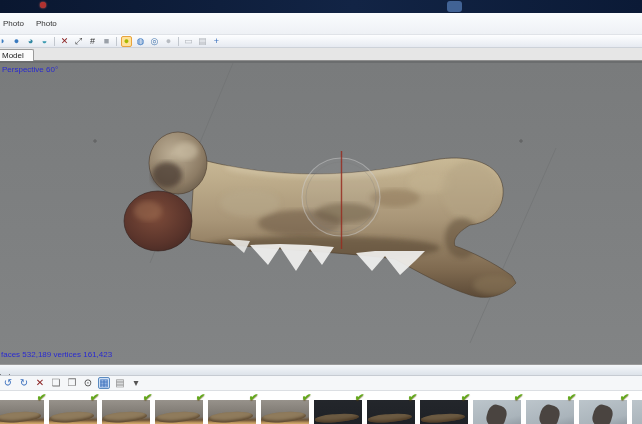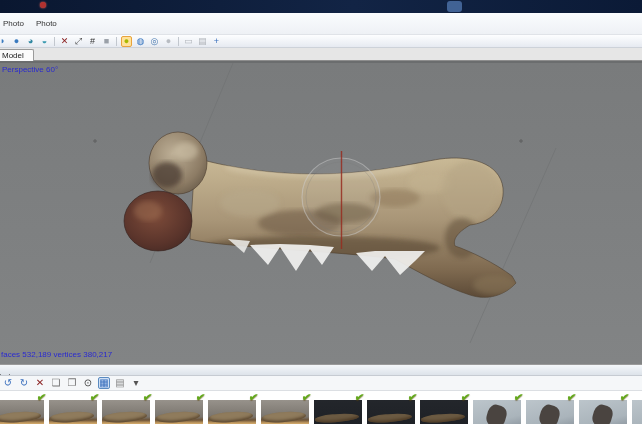--- a/index.html
+++ b/index.html
@@ -164,21 +164,21 @@
       <ellipse cx="167" cy="112" rx="15" ry="13" fill="#4a3b31" opacity="0.75" filter="url(#soft)"></ellipse>
       <ellipse cx="186" cy="88" rx="12" ry="9" fill="#cfc2a8" opacity="0.6" filter="url(#soft)"></ellipse>
       <ellipse cx="158" cy="158" rx="34" ry="30" fill="url(#knobLow)" stroke="#32201c" stroke-width="0.6"></ellipse>
       <ellipse cx="148" cy="148" rx="14" ry="10" fill="#9a6a50" opacity="0.55" filter="url(#soft)"></ellipse>
 
       <circle cx="341" cy="134" r="39" fill="rgba(185,185,185,0.10)" stroke="rgba(205,205,205,0.5)" stroke-width="1.2"></circle>
       <circle cx="341" cy="134" r="35" fill="none" stroke="rgba(120,120,120,0.25)" stroke-width="1"></circle>
       <line x1="341.5" y1="88" x2="341.5" y2="186" stroke="rgba(150,45,32,0.85)" stroke-width="1.4"></line>
     </svg>
     <span class="cam-label">Perspective 60°</span>
-    <span class="status-label">faces 532,189 vertices 380,217</span>
+    <span class="status-label">faces 532,189 vertices 161,423</span>
   </div>
 
   <div class="photos-panel">
     <div class="panel-header">
       <span class="panel-title">Photos</span>
     </div>
     <div class="panel-toolbar">
         <span class="picon" style="color: rgb(58, 111, 189);">↺</span>
         <span class="picon" style="color: rgb(58, 111, 189);">↻</span>
         <span class="picon" style="color: rgb(138, 32, 32);">✕</span>

